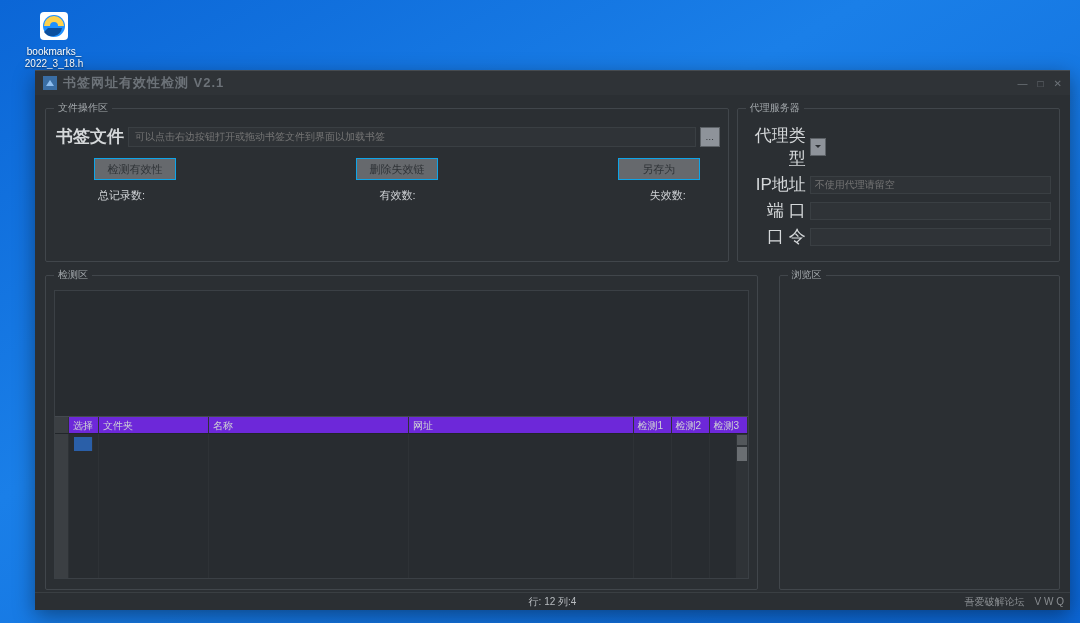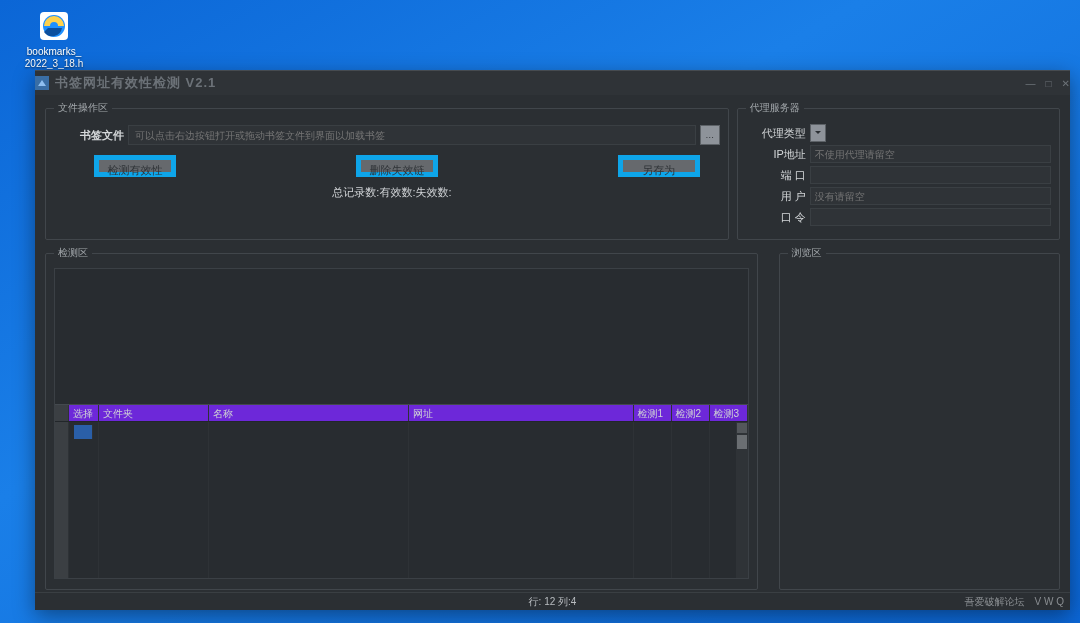--- a/index.html
+++ b/index.html
@@ -9,38 +9,38 @@
       position: relative; overflow: hidden; font-size: 11px; color: #c5c9cd;
     }
     .desktop-icon { position: absolute; top: 8px; left: 24px; width: 60px; text-align: center; color: #fff; font-size: 10px; cursor: pointer; }
     .desktop-icon .glyph { width: 36px; height: 36px; margin: 0 auto 2px; display:flex; align-items:center; justify-content:center; }
     .desktop-icon .label { text-shadow: 0 1px 2px rgba(0,0,0,.6); line-height: 12px; word-break: break-all; }
     .app-window {
       position: absolute; top: 70px; left: 35px; width: 1035px; height: 540px;
       background: #2b2f33; border-top: 1px solid #464b50; box-shadow: 0 6px 20px rgba(0,0,0,.4);
       display: flex; flex-direction: column;
     }
-    .titlebar { display: flex; align-items: center; height: 24px; padding: 0 0; background: #2f3337; }
+    .titlebar { display: flex; align-items: center; height: 24px; padding: 0 8px; background: #2f3337; }
     .titlebar .icon { width: 14px; height: 14px; margin-right: 6px; display:inline-flex; align-items:center; }
     .titlebar .title { color: #6c7278; font-size: 13px; font-weight: bold; letter-spacing: 1px; }
     .titlebar .win-controls { margin-left: auto; display:flex; gap:10px; font-size:10px; color:#6c7278; }
     .body-area { flex: 1; padding: 6px 10px 2px 10px; display: flex; flex-direction: column; gap: 6px; }
     .top-row { display: flex; gap: 8px; }
     fieldset.panel { border: 1px solid #41464b; border-radius: 2px; padding: 6px 8px 10px 8px; }
     fieldset.panel legend { color: #a2a7ab; font-size: 10px; padding: 0 4px; }
     .file-panel { flex: 1.2; }
     .proxy-panel { flex: 0.55; }
     .row { display: flex; align-items: center; margin: 4px 0; gap: 4px; }
-    .lbl { color: #d5d8da; font-size: 11px; text-align: right; }
+    .lbl { color: #d5d8da; font-size: 17px; text-align: right; }
     .file-row .lbl { width: 70px; font-weight: bold; }
     .file-input { flex: 1; height: 20px; background: #2f3337; border: 1px solid #3a3f43; padding: 2px 6px; color: #5a5e62; font-size: 10px; }
     .browse-btn { width: 20px; height: 20px; background: #8e939a; border: 1px solid #5d6267; display:flex; align-items:center; justify-content:center; cursor:pointer; font-size:9px; color:#2b2f33; }
     .btnbar { display: flex; justify-content: space-between; padding: 6px 20px 4px 40px; }
-    .btn { width: 82px; height: 22px; background: #66696d; border: 5px solid #0ea5e9; color: #2f3337; font-size: 11px; cursor: pointer; text-align:center; line-height:20px; }
-    .stats { display: flex; justify-content: center; padding: 4px 34px 0 44px; }
+    .btn { width: 82px; height: 22px; background: #66696d; border: 1px solid #0ea5e9; color: #2f3337; font-size: 11px; cursor: pointer; text-align:center; line-height:20px; }
+    .stats { display: flex; justify-content: space-between; padding: 4px 34px 0 44px; }
     .stats div { color: #d0d3d6; font-size: 11px; }
     .proxy-row { display:flex; align-items:center; margin:3px 0; }
     .proxy-row .lbl { width: 60px; margin-right:4px; }
     .proxy-input { flex:1; height: 18px; background:#2f3337; border:1px solid #3a3f43; color:#5a5e62; font-size:10px; padding:2px 4px; }
     .proxy-select { flex:1; height:18px; background:#2f3337; border:1px solid #3a3f43; color:#c5c9cd; font-size:10px; padding:0 4px; }
     .dropdown-btn { width:16px; height:18px; background:#8e939a; border:1px solid #5d6267; display:flex; align-items:center; justify-content:center; cursor:pointer; }
     .mid-row { flex: 1; display: flex; gap: 21px; min-height: 0; }
     .detect-panel { flex: 1.45; display:flex; flex-direction:column; }
     .preview-panel { flex: 0.55; }
     .grid-holder { flex:1; background:#282c30; border:1px solid #3b4045; display:flex; flex-direction:column; margin-top:2px; }
@@ -123,24 +123,20 @@
         </div>
         <div class="proxy-row">
           <span class="lbl">IP地址</span>
           <input class="proxy-input" placeholder="不使用代理请留空" style="">
         </div>
         <div class="proxy-row">
           <span class="lbl">端 口</span>
           <input class="proxy-input" style="">
         </div>
         <div class="proxy-row">
-          <span class="lbl">用 户</span>
-          <input class="proxy-input" placeholder="没有请留空" style="">
-        </div>
-        <div class="proxy-row">
           <span class="lbl">口 令</span>
           <input class="proxy-input" type="password" style="">
         </div>
       </fieldset>
     </div>
 
     <div class="mid-row">
       <fieldset class="panel detect-panel">
         <legend>检测区</legend>
         <div class="grid-holder">

